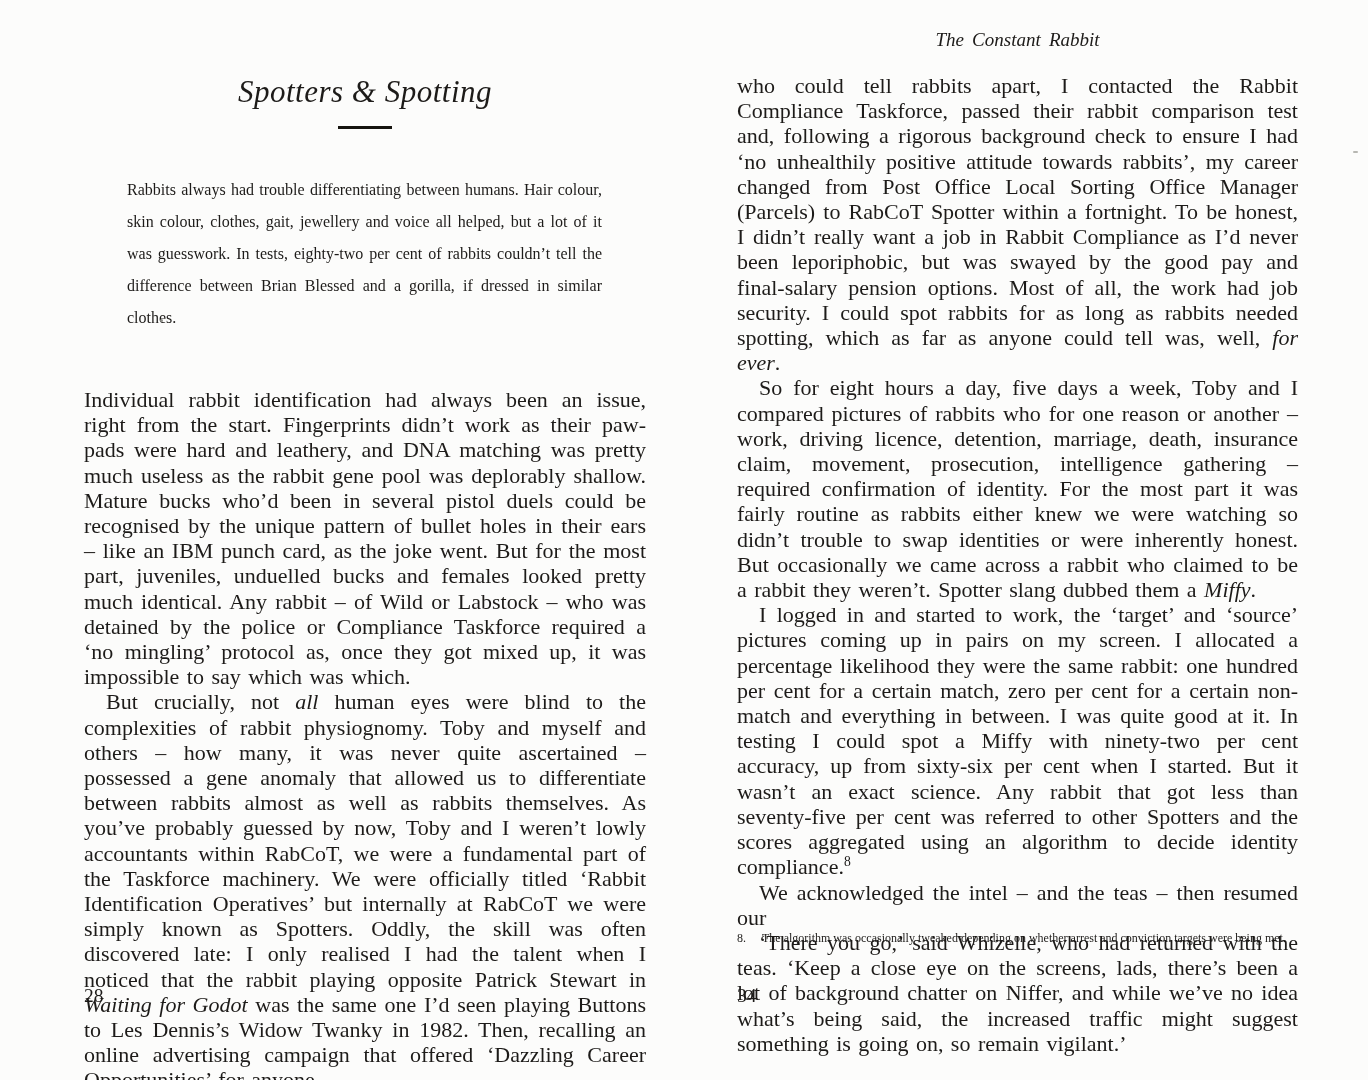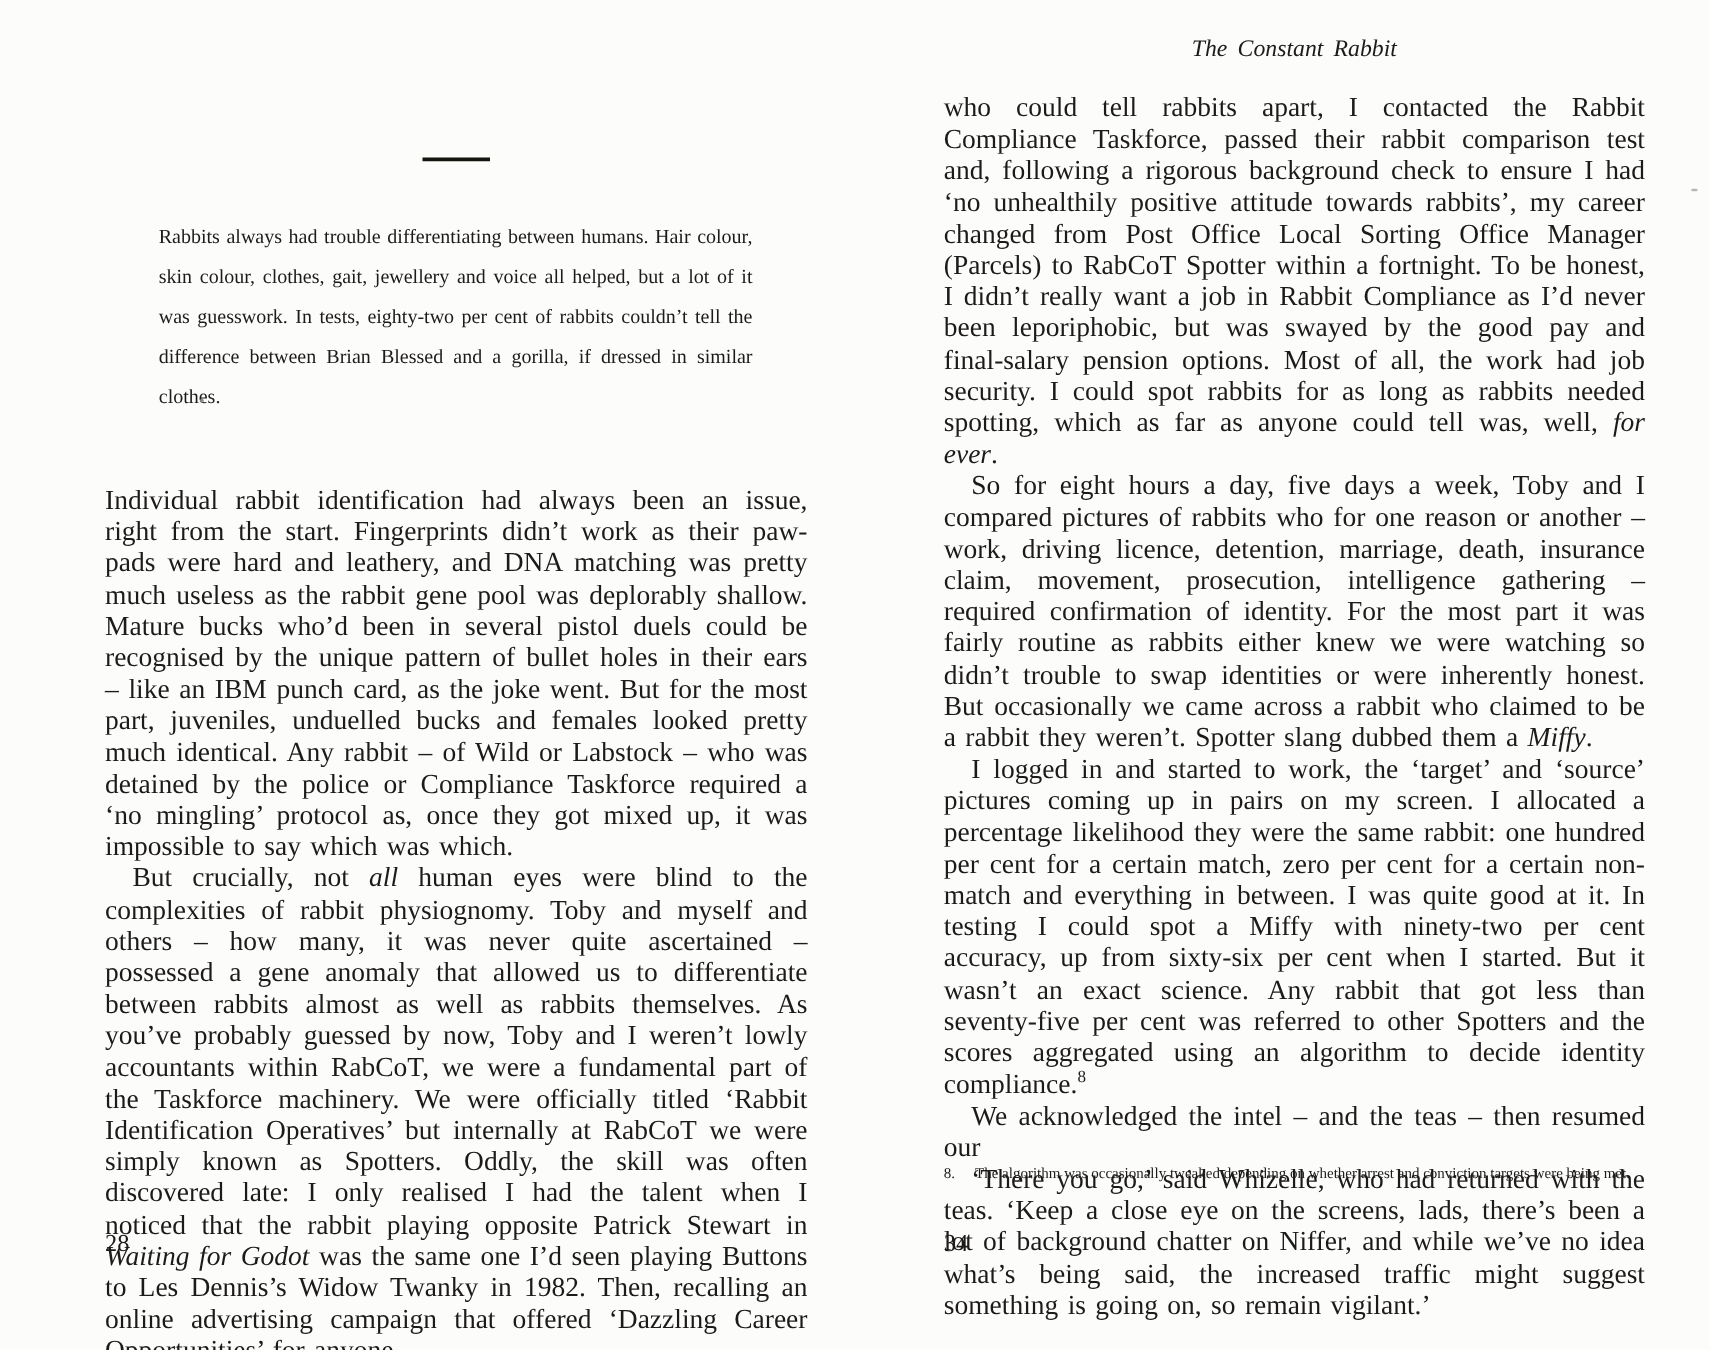--- a/index.html
+++ b/index.html
@@ -7,21 +7,21 @@
   body {
     width: 1368px; height: 1080px;
     background: #fcfcfb;
     font-family: "Liberation Serif", serif;
     color: #1d1b19;
     position: relative;
     overflow: hidden;
   }
   .page { position: absolute; top: 0; height: 1080px; }
   #left-page  { left: 84px;  width: 562px; }
-  #right-page { left: 737px; width: 561px; margin-left: 18px; }
+  #right-page { left: 737px; width: 561px; }
 
   .chapter-title {
     position: absolute; top: 74px; left: 0; right: 0;
     text-align: center; font-style: italic;
     font-size: 31px; letter-spacing: 0.5px;
     margin: 0; font-weight: normal;
   }
   .title-rule {
     position: absolute; top: 126px; left: 50%;
     transform: translateX(-50%);
@@ -65,20 +65,21 @@
     position: absolute; width: 3px; height: 3px;
     background: #8f8f8a; border-radius: 50%;
   }
   #speck-left  { left: 160px; top: 319px; }
   #speck-right { left: 1353px; top: 151px; width: 5px; height: 2px; border-radius: 1px; background: #b7b7b2; }
 </style>
 </head>
 <body>
 
 <div class="page" id="left-page">
+  <h1 class="chapter-title">Spotters &amp; Spotting</h1>
   <div class="title-rule"></div>
   <p class="epigraph">Rabbits always had trouble differentiating between humans. Hair colour, skin colour, clothes, gait, jewellery and voice all helped, but a lot of it was guesswork. In tests, eighty-two per cent of rabbits couldn’t tell the difference between Brian Blessed and a gorilla, if dressed in similar clothes.</p>
   <div class="body-block" id="left-body">
       <p class="para">Individual rabbit identification had always been an issue, right from the start. Fingerprints didn’t work as their paw-pads were hard and leathery, and DNA matching was pretty much useless as the rabbit gene pool was deplorably shallow. Mature bucks who’d been in several pistol duels could be recognised by the unique pattern of bullet holes in their ears – like an IBM punch card, as the joke went. But for the most part, juveniles, unduelled bucks and females looked pretty much identical. Any rabbit – of Wild or Labstock – who was detained by the police or Compliance Taskforce required a ‘no mingling’ protocol as, once they got mixed up, it was impossible to say which was which.</p>
       <p class="para indent">But crucially, not <i>all</i> human eyes were blind to the complexities of rabbit physiognomy. Toby and myself and others – how many, it was never quite ascertained – possessed a gene anomaly that allowed us to differentiate between rabbits almost as well as rabbits themselves. As you’ve probably guessed by now, Toby and I weren’t lowly accountants within RabCoT, we were a fundamental part of the Taskforce machinery. We were officially titled ‘Rabbit Identification Operatives’ but internally at RabCoT we were simply known as Spotters. Oddly, the skill was often discovered late: I only realised I had the talent when I noticed that the rabbit playing opposite Patrick Stewart in <i>Waiting for Godot</i> was the same one I’d seen playing Buttons to Les Dennis’s Widow Twanky in 1982. Then, recalling an online advertising campaign that offered ‘Dazzling Career Opportunities’ for anyone</p>
     </div>
   <p class="page-number">28</p>
 </div>
 
 <div class="page" id="right-page">

